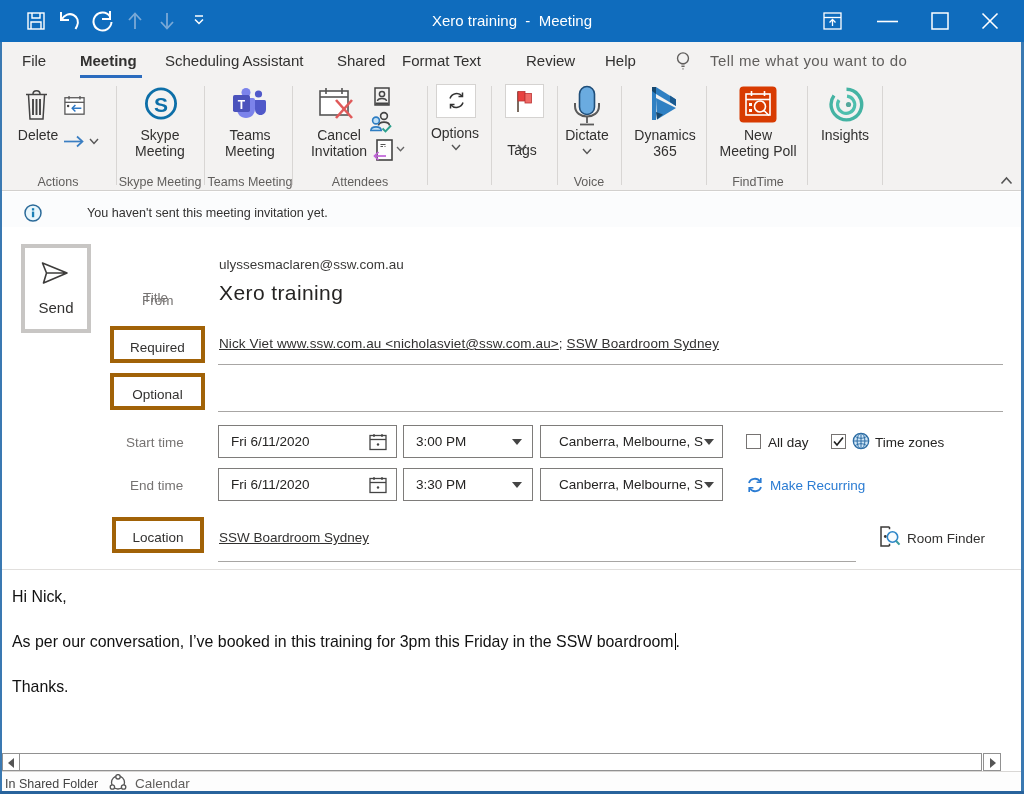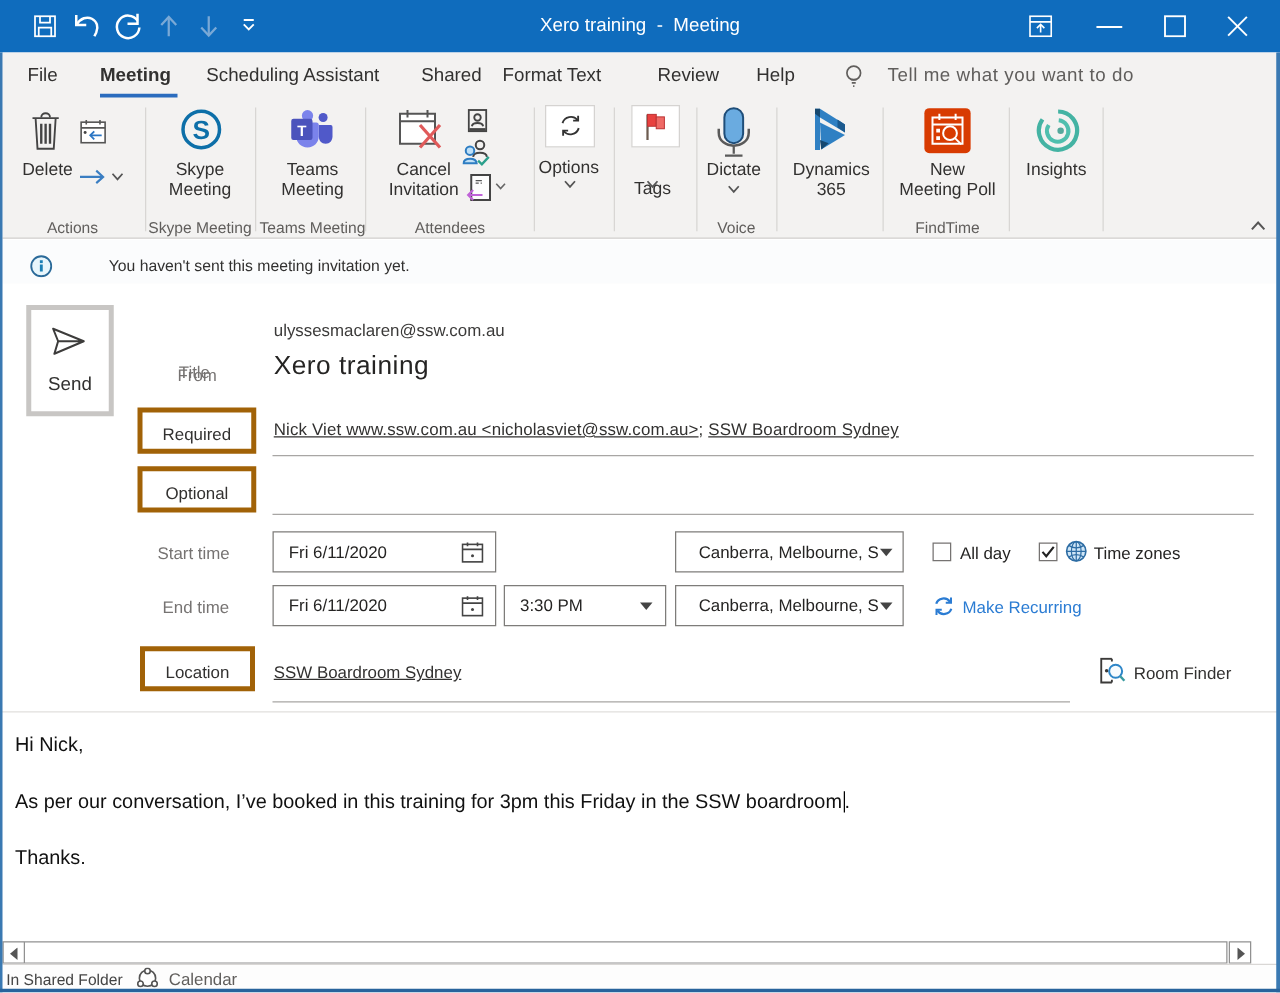--- a/index.html
+++ b/index.html
@@ -353,20 +353,24 @@
     <span class="ctext" style="line-height:31px;">Fri 6/11/2020</span>
     <svg style="position:absolute;right:9px;top:7px;" width="18" height="18" viewBox="0 0 18 18">
         <g fill="none" stroke="#444" stroke-width="1.3">
           <rect x="1" y="2.5" width="16" height="14"></rect>
           <path d="M1 6.5 h16"></path>
           <path d="M5 1 v3 M13 1 v3"></path>
         </g>
         <circle cx="9" cy="11.5" r="1.2" fill="#444"></circle>
       </svg>
   </div>
+  <div class="combo" style="left:403px;top:198px;width:130px;height:33px;">
+    <span class="ctext" style="line-height:31px;">3:00 PM</span>
+    <div class="ddarrow" style="right:10px;top:13px;"></div>
+  </div>
   <div class="combo" style="left:540px;top:198px;width:183px;height:33px;">
     <span class="ctext" style="line-height:31px;width:150px;">Canberra, Melbourne, S</span>
     <div class="ddarrow" style="right:8px;top:13px;"></div>
   </div>
   <div class="cb" style="left:746px;top:207px;"></div>
   <div class="fval" style="left:768px;top:208px;color:#252423;">All day</div>
   <div class="cb" style="left:831px;top:207px;">
       <svg width="13" height="13" viewBox="0 0 13 13" style="position:absolute;left:0;top:0;">
         <path d="M2 6.5 L5 10 L11 2.5" stroke="#222" stroke-width="1.7" fill="none"></path>
       </svg>

